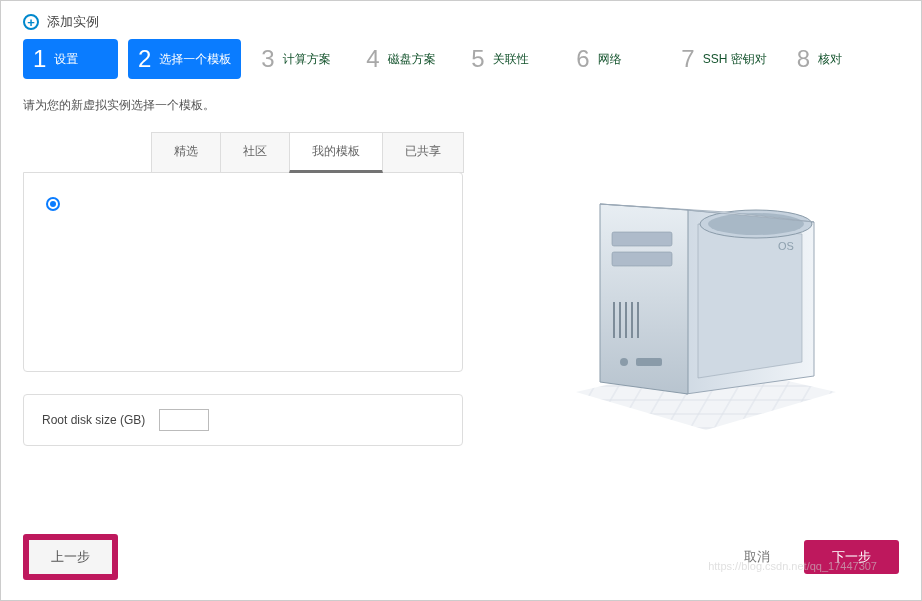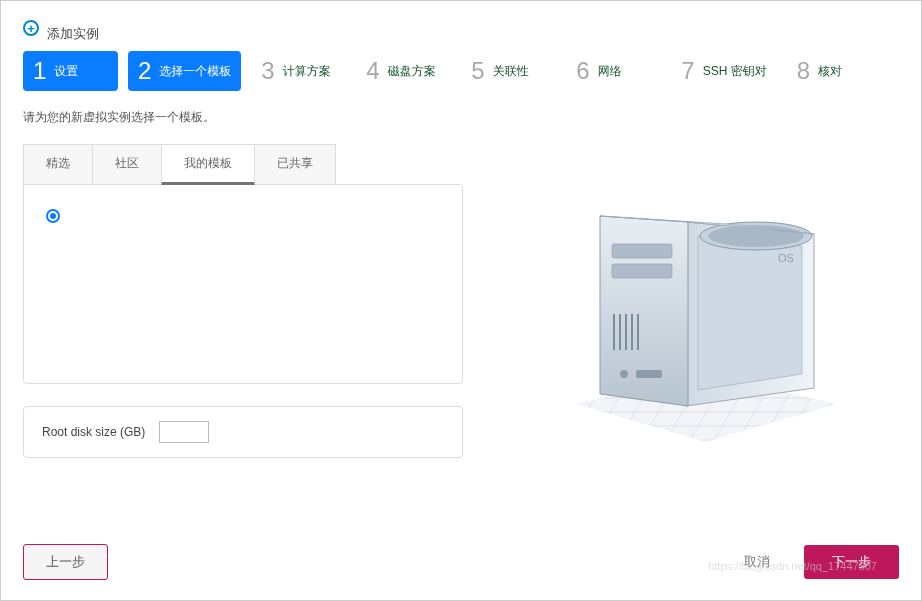--- a/index.html
+++ b/index.html
@@ -1,55 +1,55 @@
 <!DOCTYPE html>
 <html><head>
   <meta charset="utf-8">
   <style>
     * { margin: 0; padding: 0; box-sizing: border-box; }
     body { font-family: "Microsoft YaHei", Arial, sans-serif; font-size: 13px; color: #333; background: #fff; width: 922px; height: 601px; position: relative; border: 1px solid #ccc; }
     
     .header { display: flex; align-items: center; padding: 12px 22px 8px; }
     .add-icon { width: 16px; height: 16px; border: 2px solid #0088cc; border-radius: 50%; display: inline-flex; align-items: center; justify-content: center; color: #0088cc; font-weight: bold; font-size: 13px; margin-right: 8px; line-height: 1; }
-    .header-title { color: #444; font-size: 13px; margin-top: 12px; }
+    .header-title { color: #444; font-size: 13px; }
     
     .steps { display: flex; gap: 10px; padding: 0 22px 18px; }
     .step { display: flex; align-items: center; padding: 6px 10px; border-radius: 4px; min-width: 95px; }
     .step.active { background: #0a7cff; }
     .step-num { font-size: 24px; font-weight: 400; margin-right: 8px; color: #a8a8a8; }
     .step.active .step-num { color: #fff; }
     .step-label { font-size: 12px; color: #14532d; line-height: 1.2; }
     .step.active .step-label { color: #fff; }
     
     .instruction { padding: 0 22px 18px; color: #555; font-size: 12px; }
     
     .main-area { display: flex; padding: 0 22px; gap: 40px; }
     .left-col { flex: 0 0 440px; }
     .right-col { flex: 1; display: flex; align-items: flex-start; justify-content: center; padding-top: 30px; }
     
-    .tabs { display: flex; }
+    .tabs { display: flex; justify-content: flex-end; }
     .tab { padding: 10px 22px; border: 1px solid #ddd; background: #f7f7f7; color: #666; font-size: 12px; cursor: pointer; margin-right: -1px; }
     .tab.active { background: #fff; border-bottom: 3px solid #737373; position: relative; z-index: 2; }
     
     .template-panel { border: 1px solid #ddd; border-radius: 0 4px 4px 4px; margin-top: -1px; padding: 22px; min-height: 200px; background: #fff; }
     .template-item { display: flex; align-items: flex-start; gap: 14px; }
     .radio { width: 14px; height: 14px; border-radius: 50%; border: 2px solid #0a7cff; display: inline-flex; align-items: center; justify-content: center; margin-top: 2px; flex-shrink: 0; }
     .radio.checked::after { content: ""; width: 6px; height: 6px; background: #0a7cff; border-radius: 50%; }
     .template-name { font-weight: bold; color: #222; font-size: 13px; }
     .template-desc { color: #888; font-size: 12px; margin-top: 2px; }
     
     .disk-row { border: 1px solid #ddd; border-radius: 4px; padding: 14px 18px; margin-top: 22px; display: flex; align-items: center; gap: 14px; }
     .disk-label { color: #444; font-size: 12px; }
     .disk-input { width: 50px; height: 22px; border: 1px solid #bbb; padding: 2px 4px; font-size: 12px; }
     
     .svg-illustration { width: 290px; height: 290px; }
     
     .footer { position: absolute; bottom: 0; left: 0; right: 0; padding: 14px 22px 20px; display: flex; align-items: center; }
     .btn { padding: 8px 22px; border-radius: 3px; font-size: 13px; cursor: pointer; border: none; }
-    .btn-prev { border: 1px solid #be185d; background: #f5f5f5; color: #555; }
+    .btn-prev { border: 6px solid #be185d; background: #f5f5f5; color: #555; }
     .spacer { flex: 1; }
     .btn-cancel { background: transparent; color: #737373; margin-right: 12px; text-align: center; }
     .btn-next { background: #be185d; color: #fff; padding: 8px 28px; }
     
     .watermark { position: absolute; bottom: 28px; right: 44px; color: #ccc; font-size: 11px; opacity: 0.6; pointer-events: none; }
   </style>
 </head>
 <body>
 
 <div class="header">

